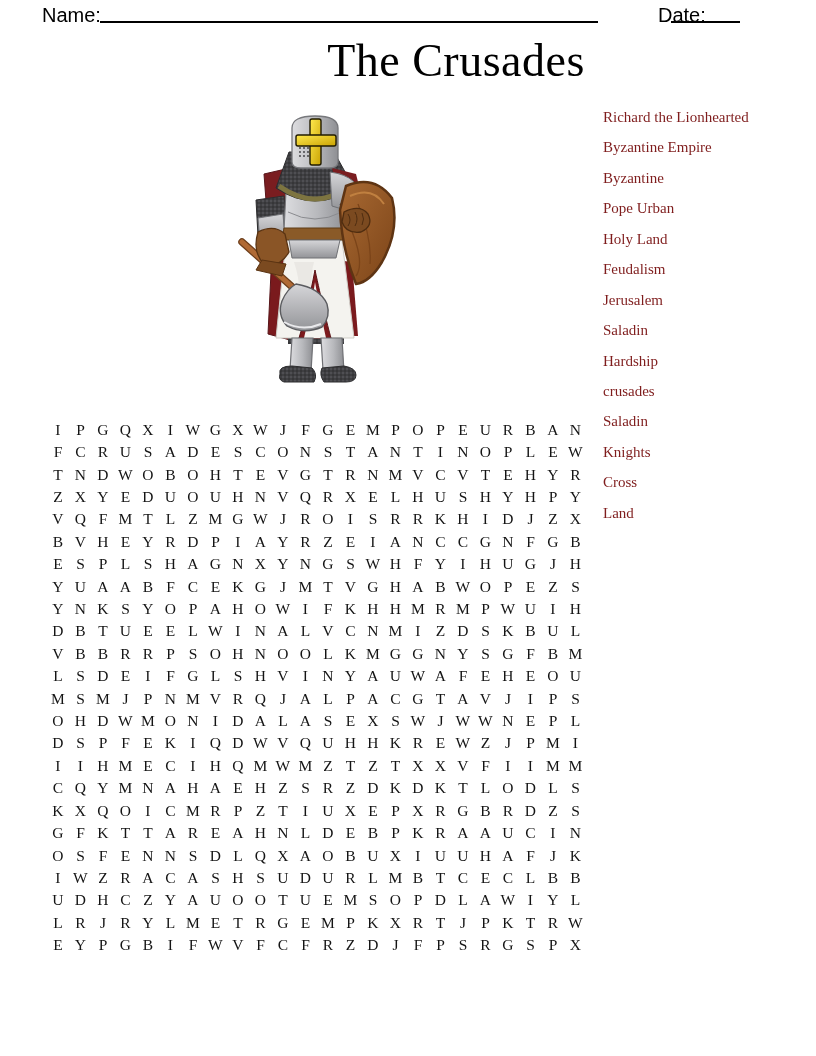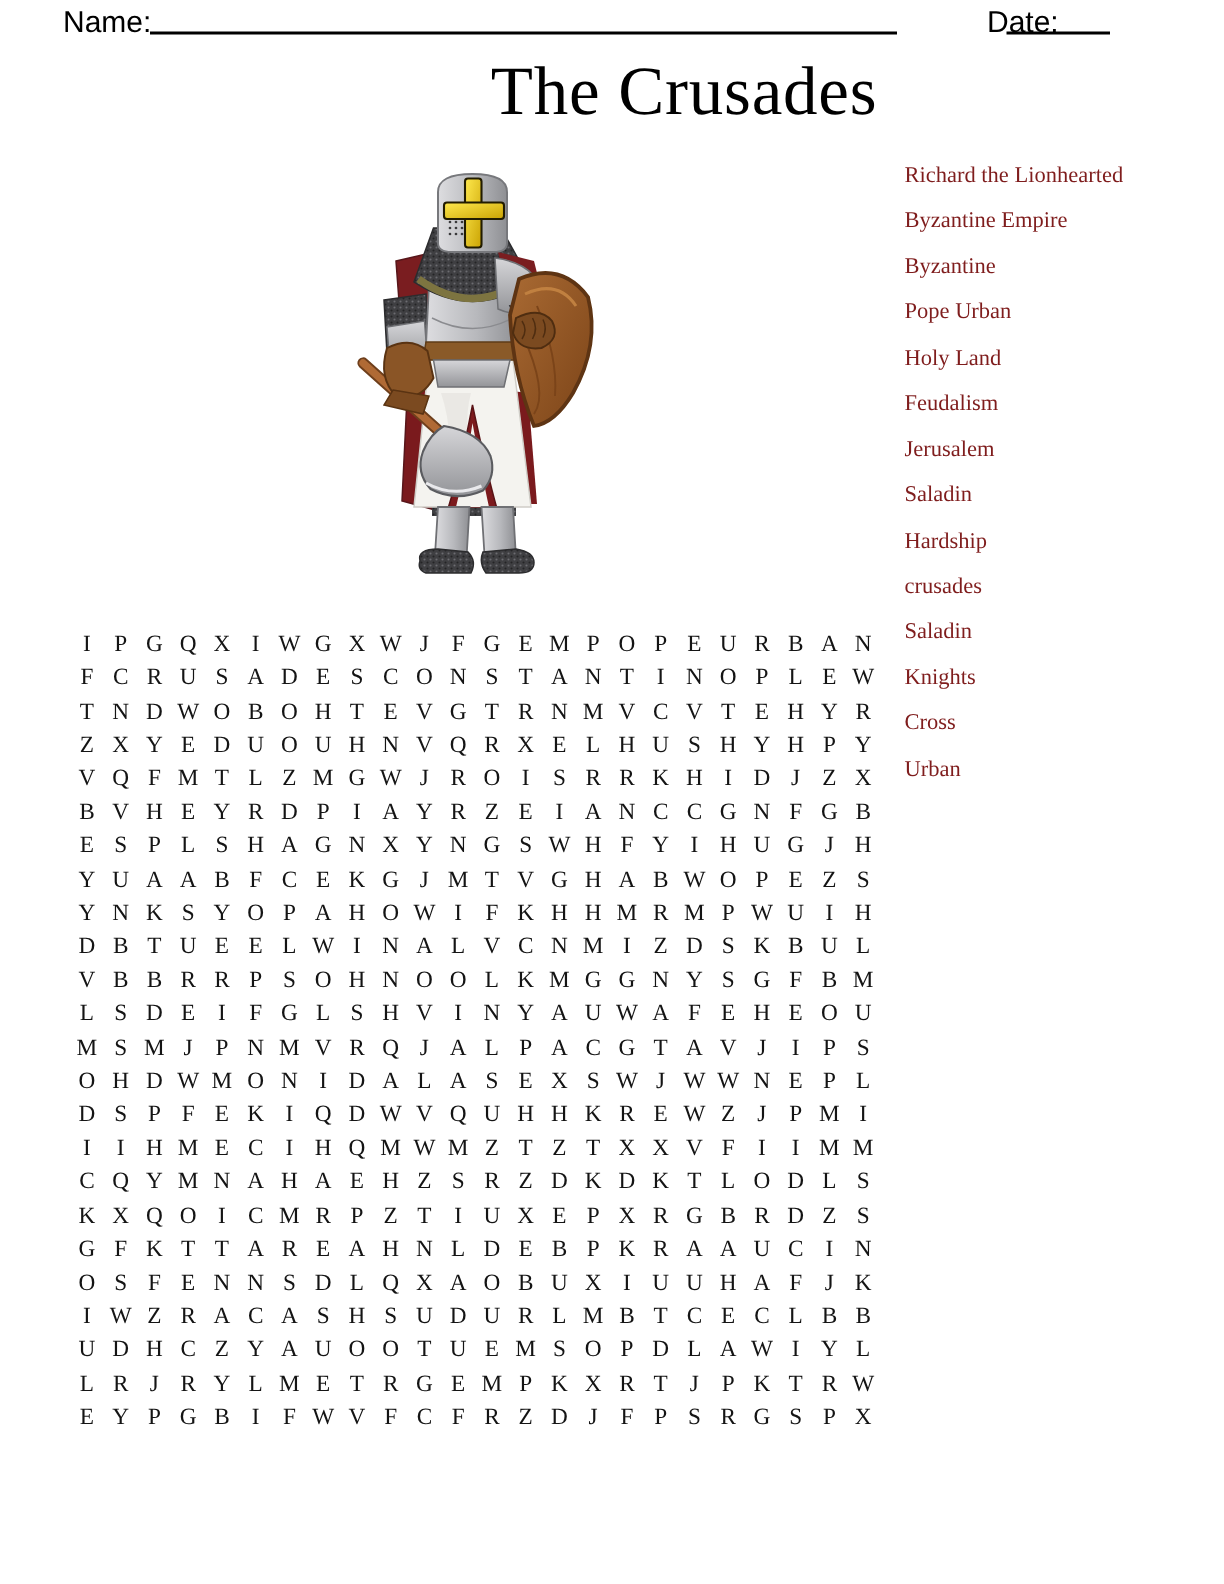--- a/index.html
+++ b/index.html
@@ -139,21 +139,21 @@
       <div class="word-item">Pope Urban</div>
       <div class="word-item">Holy Land</div>
       <div class="word-item">Feudalism</div>
       <div class="word-item">Jerusalem</div>
       <div class="word-item">Saladin</div>
       <div class="word-item">Hardship</div>
       <div class="word-item">crusades</div>
       <div class="word-item">Saladin</div>
       <div class="word-item">Knights</div>
       <div class="word-item">Cross</div>
-      <div class="word-item">Urban</div>
+      <div class="word-item">Land</div>
     </div>
 
   <div class="ws-grid">
       <div class="ws-cell">I</div>
       <div class="ws-cell">P</div>
       <div class="ws-cell">G</div>
       <div class="ws-cell">Q</div>
       <div class="ws-cell">X</div>
       <div class="ws-cell">I</div>
       <div class="ws-cell">W</div>

